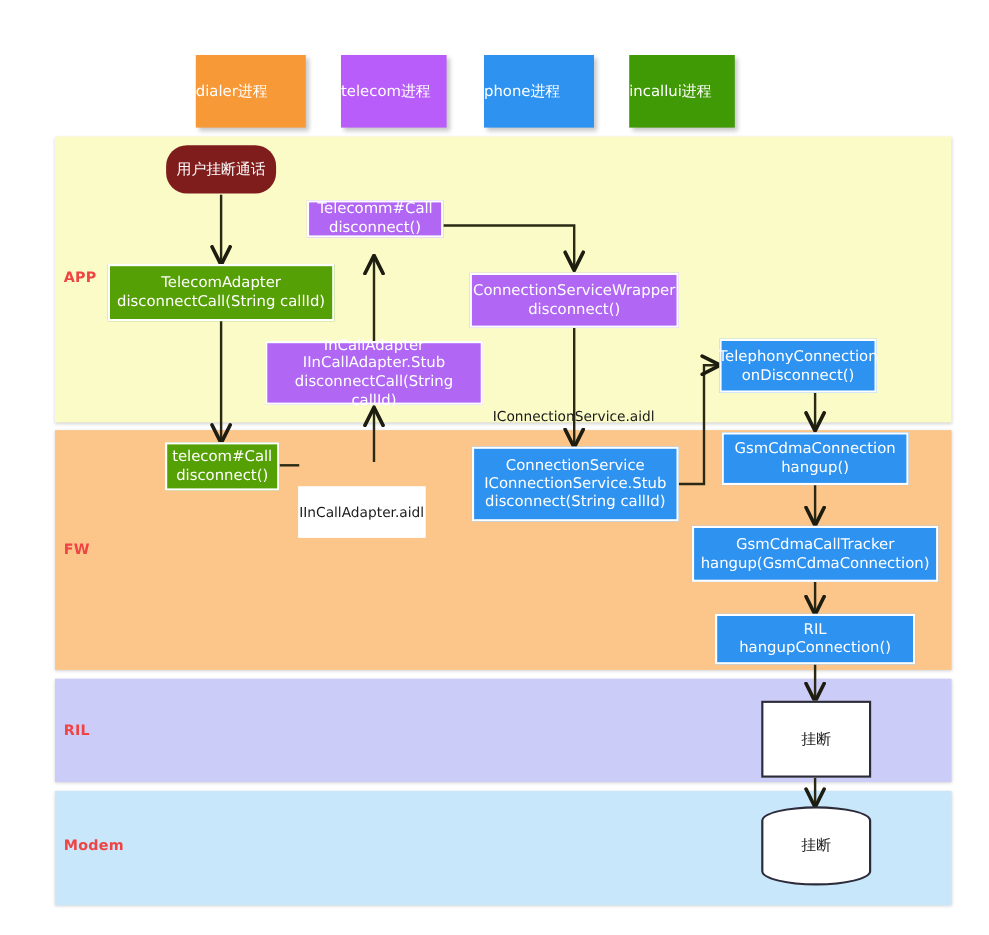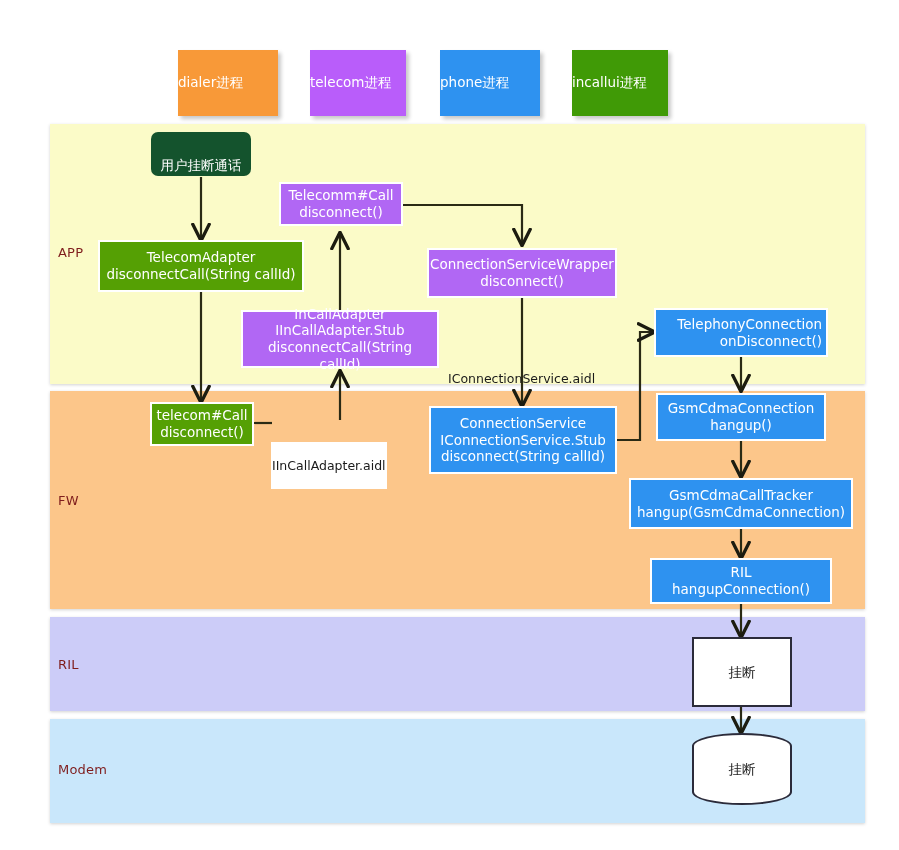--- a/index.html
+++ b/index.html
@@ -9,37 +9,37 @@
   #canvas{position:absolute;left:0;top:0;width:899px;height:850px;}
 
   
   .band{position:absolute;left:50px;width:815px;box-sizing:border-box;
         box-shadow:0 1px 3px rgba(0,0,0,.18);}
   .band-app   {top:124px;height:260px;background:#fbfbc8;}
   .band-fw    {top:391px;height:218px;background:#fcc68a;}
   .band-ril   {top:617px;height:94px; background:#ccccf8;}
   .band-modem {top:719px;height:104px;background:#c9e7fb;}
 
-  .band-label{position:absolute;color:#7f1d1d;font-weight:normal;font-size:13px;
+  .band-label{position:absolute;color:#ef4444;font-weight:bold;font-size:13px;
               letter-spacing:.2px;white-space:nowrap;}
 
   
   .chip{position:absolute;box-sizing:border-box;display:flex;align-items:center;
         color:#ffffff;font-size:13.5px;
         box-shadow:3px 3px 4px rgba(0,0,0,.22);}
 
   
   .node{position:absolute;box-sizing:border-box;display:flex;align-items:center;
         justify-content:center;text-align:center;color:#ffffff;
         font-size:13.5px;line-height:1.24;padding:2px 4px;
         border:2px solid #ffffff;}
   .node.green  {background:#55a004;}
   .node.purple {background:#b167f4;}
   .node.blue   {background:#2e92f0;}
-  .node.pill   {border-radius:7px;border:none;background:#14532d;align-items:flex-end;}
+  .node.pill   {border-radius:19px;border:none;background:#7f1d1d;}
   .node.plain  {background:#ffffff;color:#222222;border:2px solid #2b2b3a;}
   .node.barrel {background:#ffffff;color:#222222;border:2px solid #2b2b3a;
                 border-radius:50% / 18%;}
 
   
   .elabel{position:absolute;font-size:12.5px;color:#1a1a1a;white-space:nowrap;margin-top:26px;}
   .elabel.boxed{background:#ffffff;padding:16px 1px;}
 
   
   #edges{position:absolute;left:0;top:0;width:899px;height:850px;
@@ -110,37 +110,37 @@
 
   <div class="node pill" style="left:151px;top:132px;width:100px;height:44px;">
     <span>用户挂断通话</span>
   </div>
 
   <div class="node green" style="left:98px;top:240px;width:206px;height:52px;flex-direction:column;">
     <span>TelecomAdapter</span>
     <span>disconnectCall(String callId)</span>
   </div>
 
-  <div class="node purple" style="left:279px;top:182px;width:124px;height:44px;flex-direction:column;">
+  <div class="node purple" style="left:279px;top:182px;width:124px;height:34px;flex-direction:column;">
     <span>Telecomm#Call</span>
     <span>disconnect()</span>
   </div>
 
   <div class="node purple" style="left:241px;top:310px;width:198px;height:58px;flex-direction:column;">
     <span>InCallAdapter</span>
     <span>IInCallAdapter.Stub</span>
     <span>disconnectCall(String callId)</span>
   </div>
 
   <div class="node purple" style="left:427px;top:248px;width:190px;height:50px;flex-direction:column;">
     <span>ConnectionServiceWrapper</span>
     <span>disconnect()</span>
   </div>
 
-  <div class="node blue" style="left:654px;top:308px;width:174px;height:49px;flex-direction:column;align-items:flex-end;">
+  <div class="node blue" style="left:654px;top:308px;width:143px;height:49px;flex-direction:column;">
     <span>TelephonyConnection</span>
     <span>onDisconnect()</span>
   </div>
 
   <div class="node green" style="left:150px;top:402px;width:104px;height:44px;flex-direction:column;">
     <span>telecom#Call</span>
     <span>disconnect()</span>
   </div>
 
   <div class="node blue" style="left:429px;top:406px;width:188px;height:68px;flex-direction:column;">

